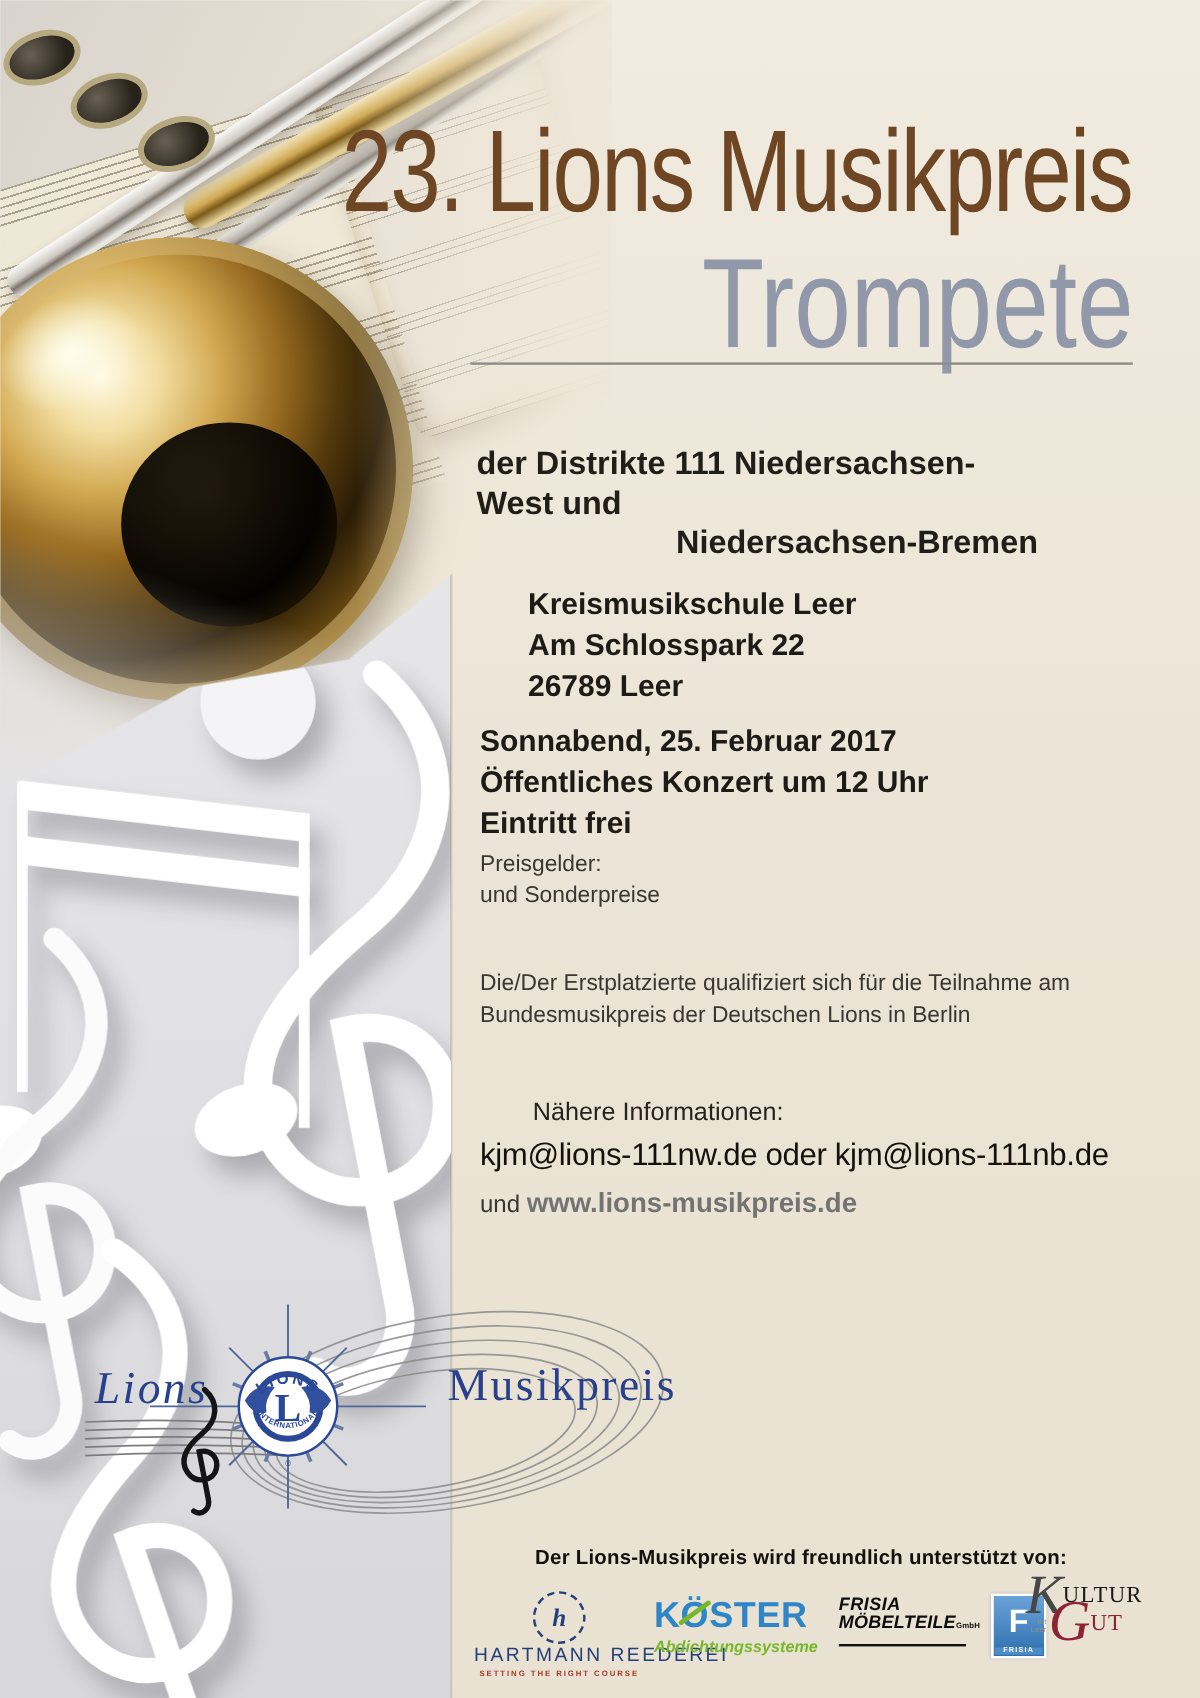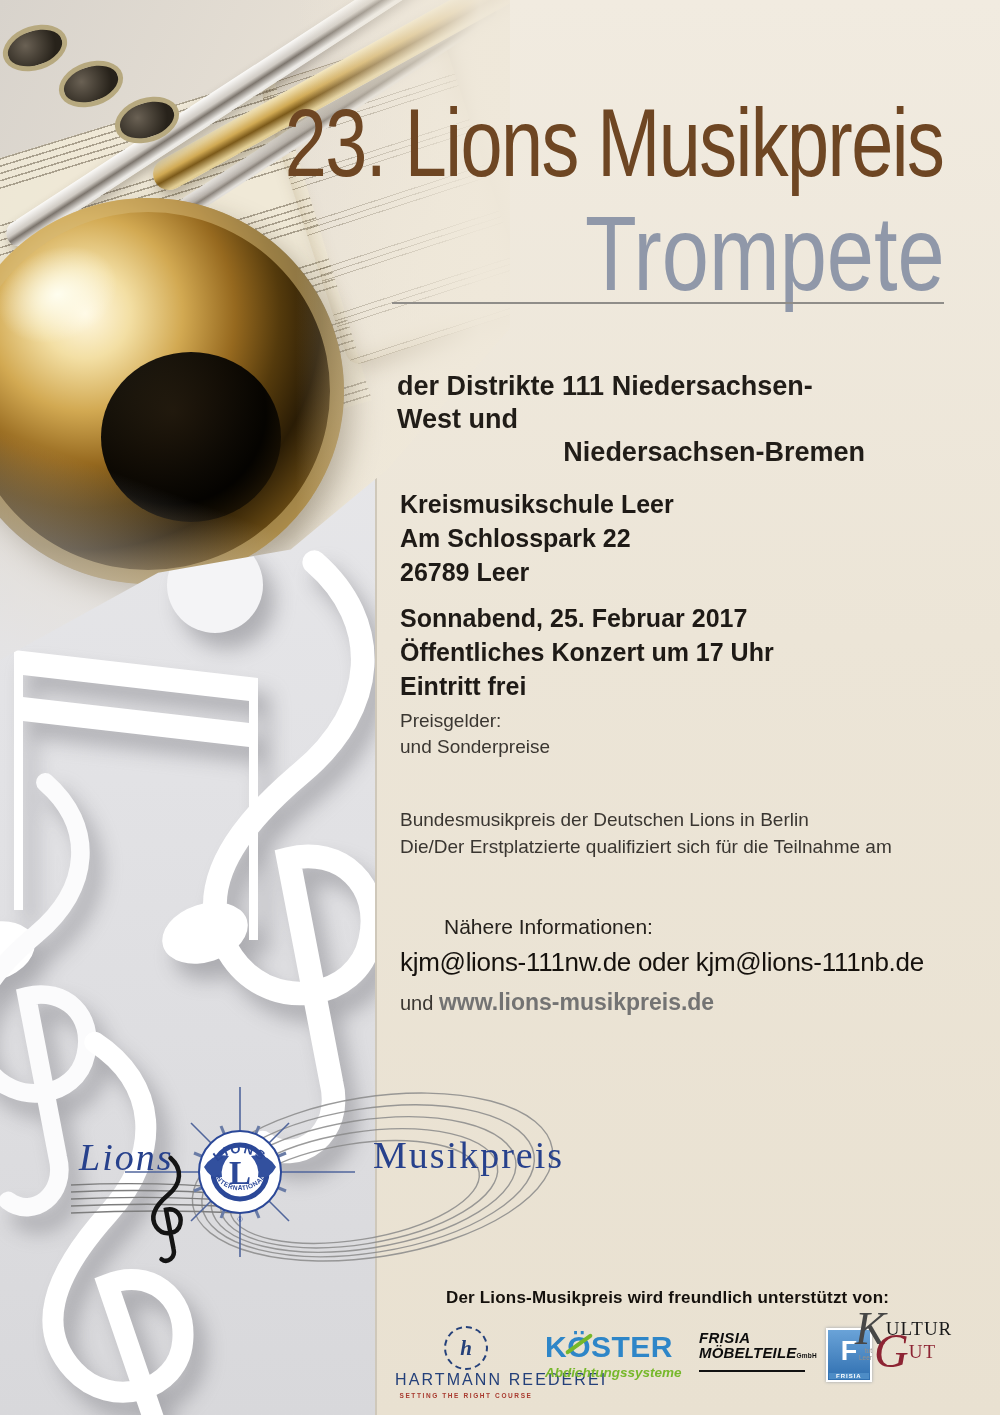--- a/index.html
+++ b/index.html
@@ -67,21 +67,21 @@
     letter-spacing:-2px;transform:scaleX(.78);transform-origin:100% 0;}
   .subtitle{position:absolute;right:13px;top:200px;white-space:nowrap;
     font-size:106px;line-height:1;font-weight:400;color:#9098a9;
     letter-spacing:0;transform:scaleX(.8);transform-origin:100% 0;}
   .rule{position:absolute;left:15px;right:14px;top:302px;height:2px;background:#8f8d89;}
 
   .district{position:absolute;left:20px;top:370px;width:468px;
     font-size:27px;font-weight:700;color:#211d18;line-height:33px;}
   .district .l2{text-align:right;}
   .blk{position:absolute;left:23px;}
-  .venue{top:487px;font-size:25px;font-weight:700;color:#1e1a16;line-height:34px;}
+  .venue{top:487px;font-size:25px;font-weight:700;color:#1e1a16;line-height:34px;margin-left:40px;}
   .event{top:601px;font-size:25px;font-weight:700;color:#1e1a16;line-height:34px;}
   .prizes{top:708px;font-size:19px;color:#3a3631;line-height:26px;}
   .qualif{top:806px;font-size:19px;color:#3a3631;line-height:27px;}
   .infolabel{top:915px;font-size:21px;color:#26221d;margin-left:44px;}
   .emails{top:947px;font-size:26px;font-weight:400;color:#15110d;letter-spacing:-.3px;}
   .webline{top:989px;font-size:20px;color:#3a3631;}
   .webline b{font-size:23px;color:#737373;}
 
   
   .logoArea{position:absolute;left:63px;top:1085px;width:545px;height:190px;}
@@ -188,32 +188,32 @@
     </div>
 
     <div class="blk venue">
       <div>Kreismusikschule Leer</div>
       <div>Am Schlosspark 22</div>
       <div>26789 Leer</div>
     </div>
 
     <div class="blk event">
       <div>Sonnabend, 25. Februar 2017</div>
-      <div>Öffentliches Konzert um 17 Uhr</div>
+      <div>Öffentliches Konzert um 12 Uhr</div>
       <div>Eintritt frei</div>
     </div>
 
     <div class="blk prizes">
       <div>Preisgelder:</div>
       <div>und Sonderpreise</div>
     </div>
 
     <div class="blk qualif">
+      <div>Die/Der Erstplatzierte qualifiziert sich für die Teilnahme am</div>
       <div>Bundesmusikpreis der Deutschen Lions in Berlin</div>
-      <div>Die/Der Erstplatzierte qualifiziert sich für die Teilnahme am</div>
     </div>
 
     <div class="blk infolabel">Nähere Informationen:</div>
     <div class="blk emails">kjm@lions-111nw.de oder kjm@lions-111nb.de</div>
     <div class="blk webline"><span>und </span><b>www.lions-musikpreis.de</b></div>
 
     <div class="supportHeading">Der Lions-Musikpreis wird freundlich unterstützt von:</div>
   </div>
 
   <div class="logoArea">

